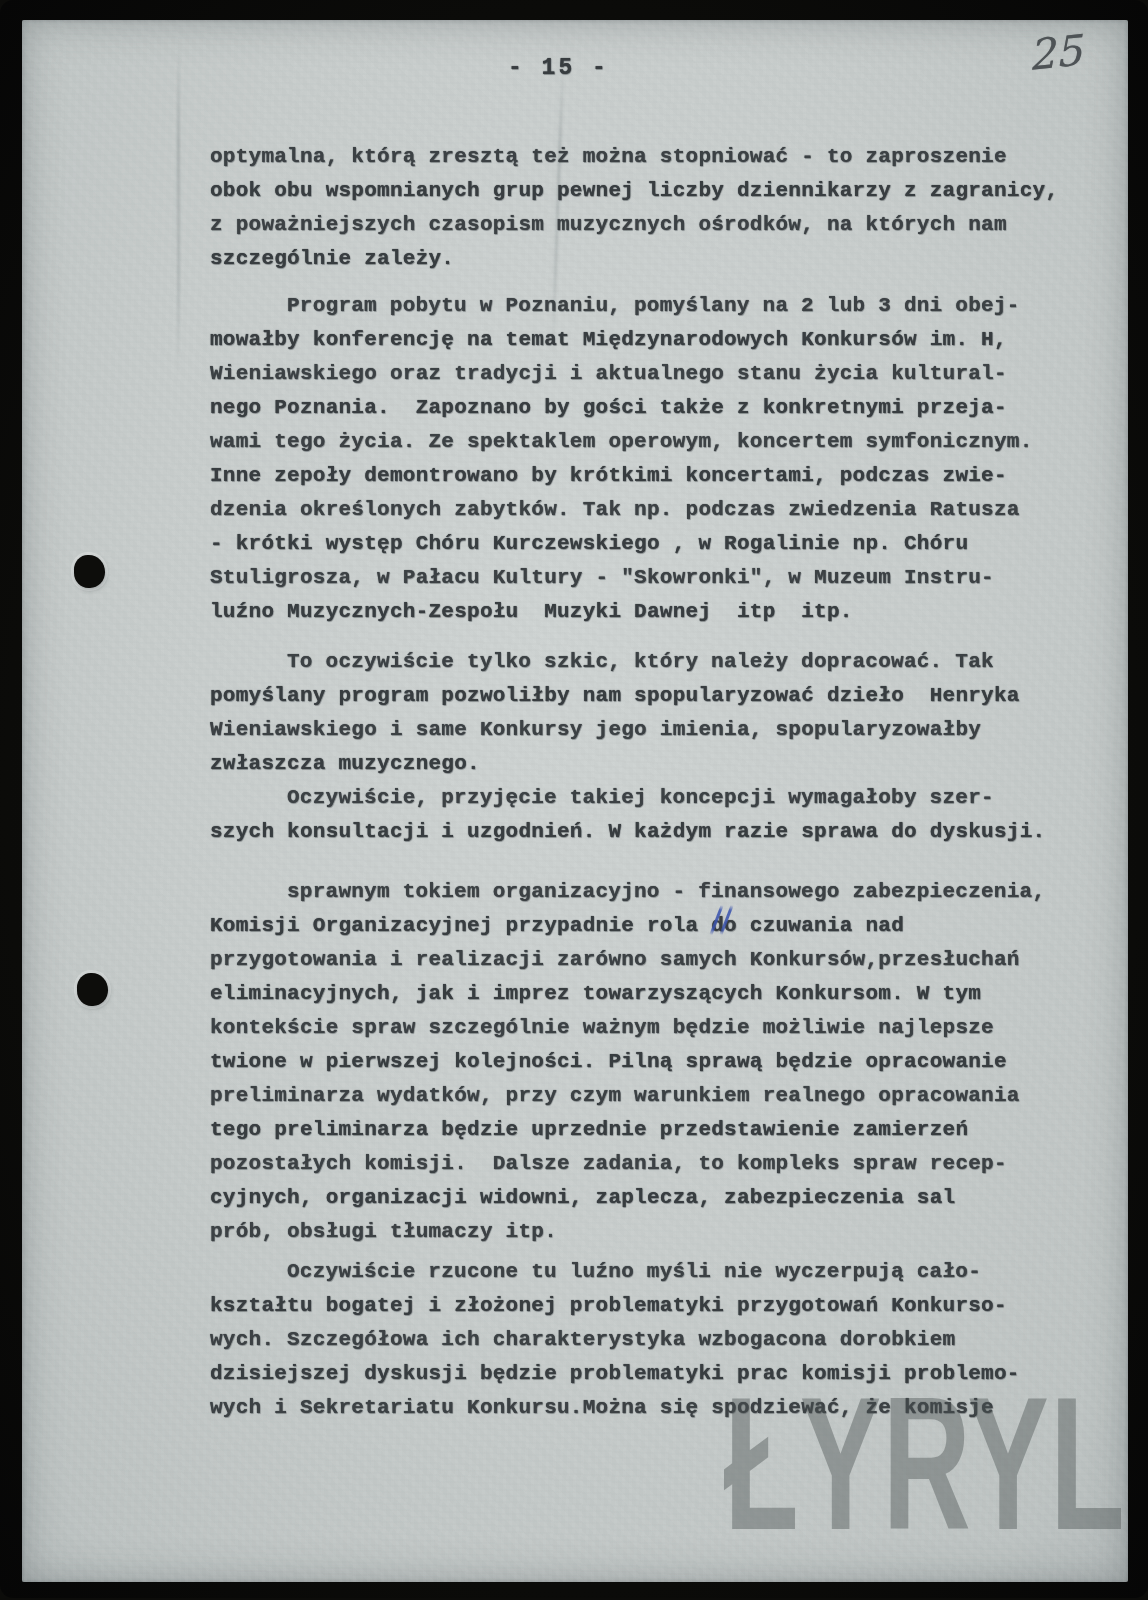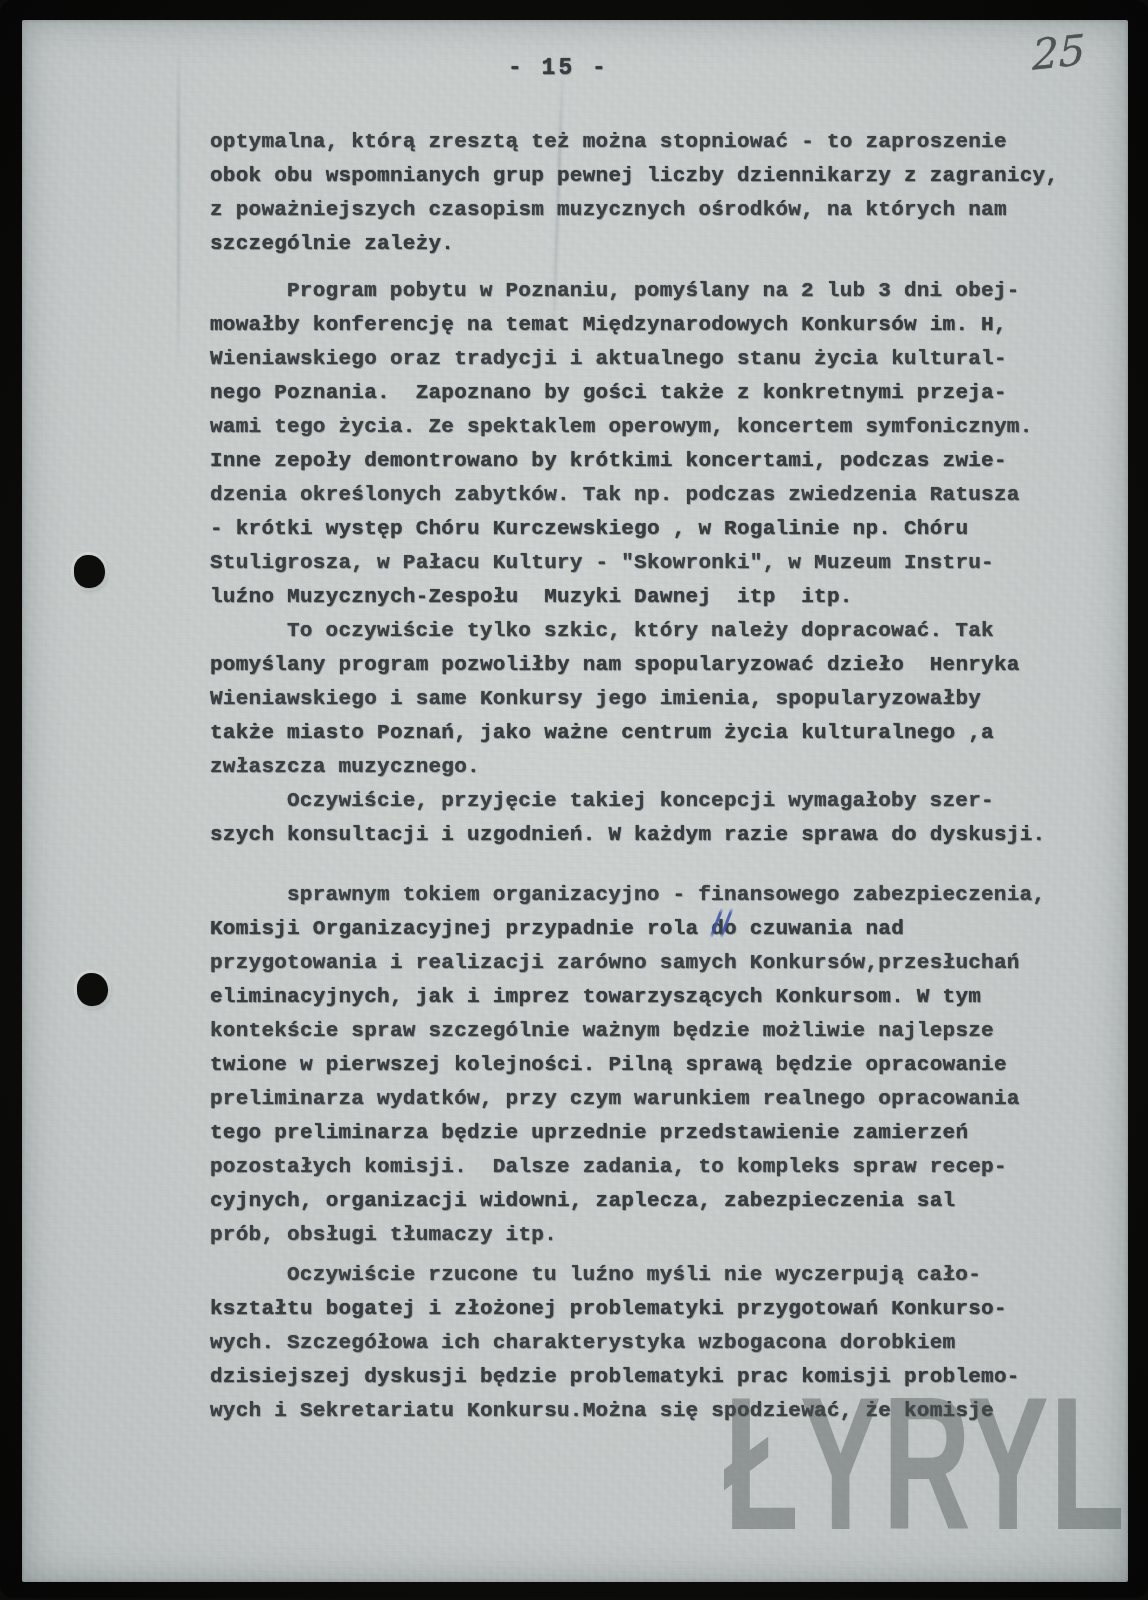--- a/index.html
+++ b/index.html
@@ -26,21 +26,21 @@
   #hole-1{left:74px;top:555px;}
   #hole-2{left:77px;top:973px;}
   .tw{color:#383d40;font-weight:bold;letter-spacing:.25px;
     text-shadow:0 0 1.1px rgba(47,52,56,.9), .6px .6px .7px rgba(47,52,56,.35);}
   #header-marker{position:absolute;left:508px;top:55px;font-size:23px;letter-spacing:3px;
     filter:blur(.4px);}
   #handwritten-number{position:absolute;left:1032px;top:26px;width:90px;
     font-family:"DejaVu Serif",serif;font-style:italic;font-weight:normal;
     font-size:42px;color:#4e5356;transform:rotate(-6deg) skewX(-6deg);
     text-shadow:0 0 .8px rgba(78,83,86,.6);}
-  #text-block{position:absolute;left:210px;top:125px;width:905px;font-size:21px;line-height:34px;}
+  #text-block{position:absolute;left:210px;top:140px;width:905px;font-size:21px;line-height:34px;}
   .para{margin:0;}
   .line{white-space:pre;}
   .para.indent .line:first-child{text-indent:77px;}
   .line:nth-child(odd){opacity:.97;}
   .struck{position:relative;display:inline-block;}
   .struck::before,.struck::after{content:"";position:absolute;width:3px;height:32px;top:-5px;
     border-radius:2px;transform:rotate(21deg);
     background:linear-gradient(180deg, rgba(63,88,176,0) 0%, rgba(63,88,176,.9) 18%, rgba(58,82,170,.85) 82%, rgba(63,88,176,0) 100%);
     filter:blur(.3px);}
   .struck::before{left:4px;}
@@ -79,25 +79,24 @@
         <div class="line tw">mowałby konferencję na temat Międzynarodowych Konkursów im. H,</div>
         <div class="line tw">Wieniawskiego oraz tradycji i aktualnego stanu życia kultural-</div>
         <div class="line tw">nego Poznania.  Zapoznano by gości także z konkretnymi przeja-</div>
         <div class="line tw">wami tego życia. Ze spektaklem operowym, koncertem symfonicznym.</div>
         <div class="line tw">Inne zepoły demontrowano by krótkimi koncertami, podczas zwie-</div>
         <div class="line tw">dzenia określonych zabytków. Tak np. podczas zwiedzenia Ratusza</div>
         <div class="line tw">- krótki występ Chóru Kurczewskiego , w Rogalinie np. Chóru</div>
         <div class="line tw">Stuligrosza, w Pałacu Kultury - "Skowronki", w Muzeum Instru-</div>
         <div class="line tw">luźno Muzycznych-Zespołu  Muzyki Dawnej  itp  itp.</div>
       </div>
-      <div class="para indent" style="margin-top: 0px;">
+      <div class="para indent" style="margin-top: 16px;">
         <div class="line tw">To oczywiście tylko szkic, który należy dopracować. Tak</div>
         <div class="line tw">pomyślany program pozwoliłby nam spopularyzować dzieło  Henryka</div>
         <div class="line tw">Wieniawskiego i same Konkursy jego imienia, spopularyzowałby</div>
-        <div class="line tw">także miasto Poznań, jako ważne centrum życia kulturalnego ,a</div>
         <div class="line tw">zwłaszcza muzycznego.</div>
       </div>
       <div class="para indent" style="margin-top: 0px;">
         <div class="line tw">Oczywiście, przyjęcie takiej koncepcji wymagałoby szer-</div>
         <div class="line tw">szych konsultacji i uzgodnień. W każdym razie sprawa do dyskusji.</div>
       </div>
       <div class="para indent" style="margin-top: 26px;">
         <div class="line tw">sprawnym tokiem organizacyjno - finansowego zabezpieczenia,</div>
         <div class="line tw"><span>Komisji Organizacyjnej przypadnie rola </span><span class="struck">do</span><span> czuwania nad</span></div>
         <div class="line tw">przygotowania i realizacji zarówno samych Konkursów,przesłuchań</div>

